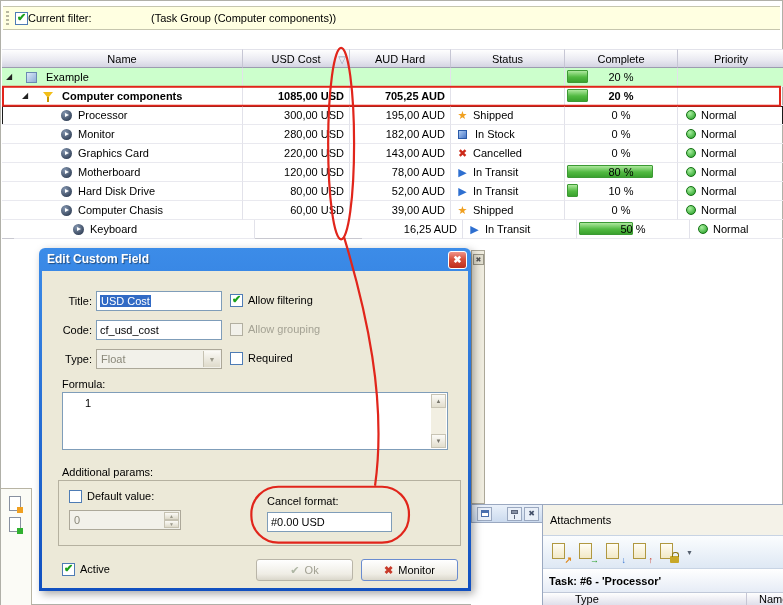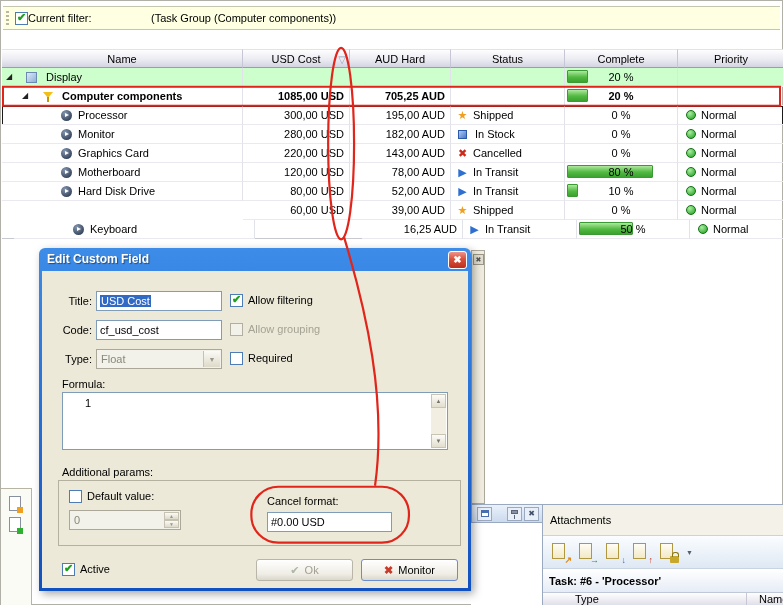--- a/index.html
+++ b/index.html
@@ -195,21 +195,21 @@
     <div class="hcell c-status">Status</div>
     <div class="hcell c-complete">Complete</div>
     <div class="hcell c-priority">Priority</div>
   </div>
 
   <div id="grid-rows">
       <div class="grow row-example" style="top: 0px;">
         <div class="gcell c-name">
           <span class="tree-arrow" style="left: 4px;">◢</span>
           <span class="gicon" style="left: 24px;"></span>
-          <span class="nlabel" style="left: 44px;">Display</span>
+          <span class="nlabel" style="left: 44px;">Example</span>
         </div>
         <div class="gcell c-usd num"></div>
         <div class="gcell c-aud num"></div>
         <div class="gcell c-status cellflex"></div>
         <div class="gcell c-complete">
           <div class="pbar" style="width: 21px;"></div>
           <span class="plbl">20 %</span>
         </div>
         <div class="gcell c-priority cellflex"></div>
       </div>
@@ -319,20 +319,24 @@
         <div class="gcell c-complete">
           <div class="pbar" style="width: 11px;"></div>
           <span class="plbl">10 %</span>
         </div>
         <div class="gcell c-priority cellflex">
           <span class="ball"></span>
           <span class="prlbl">Normal</span>
         </div>
       </div>
       <div class="grow" style="top: 133px;">
+        <div class="gcell c-name">
+          <span class="bullet" style="left: 59px;"></span>
+          <span class="nlabel" style="left: 76px;">Computer Chasis</span>
+        </div>
         <div class="gcell c-usd num">60,00 USD</div>
         <div class="gcell c-aud num">39,00 AUD</div>
         <div class="gcell c-status cellflex">
           <span class="sticon" style="color: rgb(240, 160, 32);">★</span>
           <span class="stlbl">Shipped</span>
         </div>
         <div class="gcell c-complete">
           <span class="plbl">0 %</span>
         </div>
         <div class="gcell c-priority cellflex">

